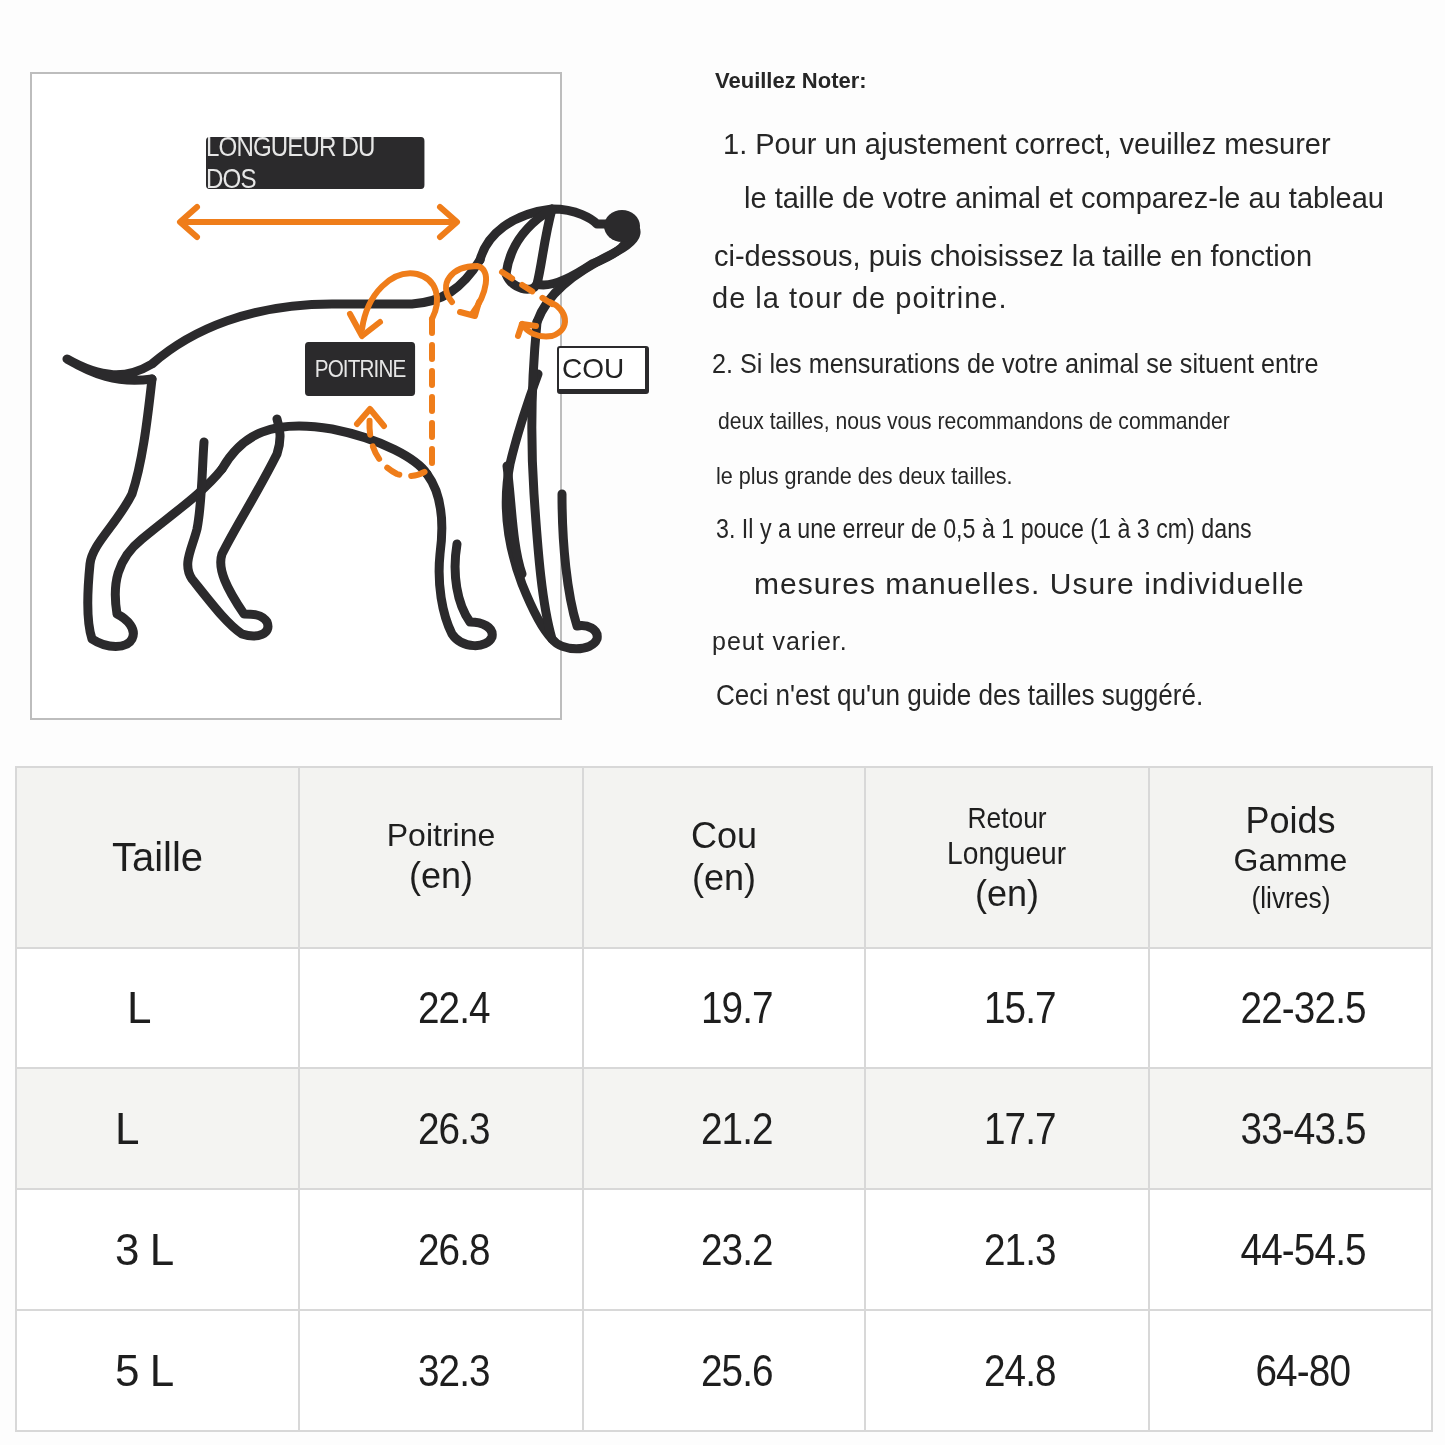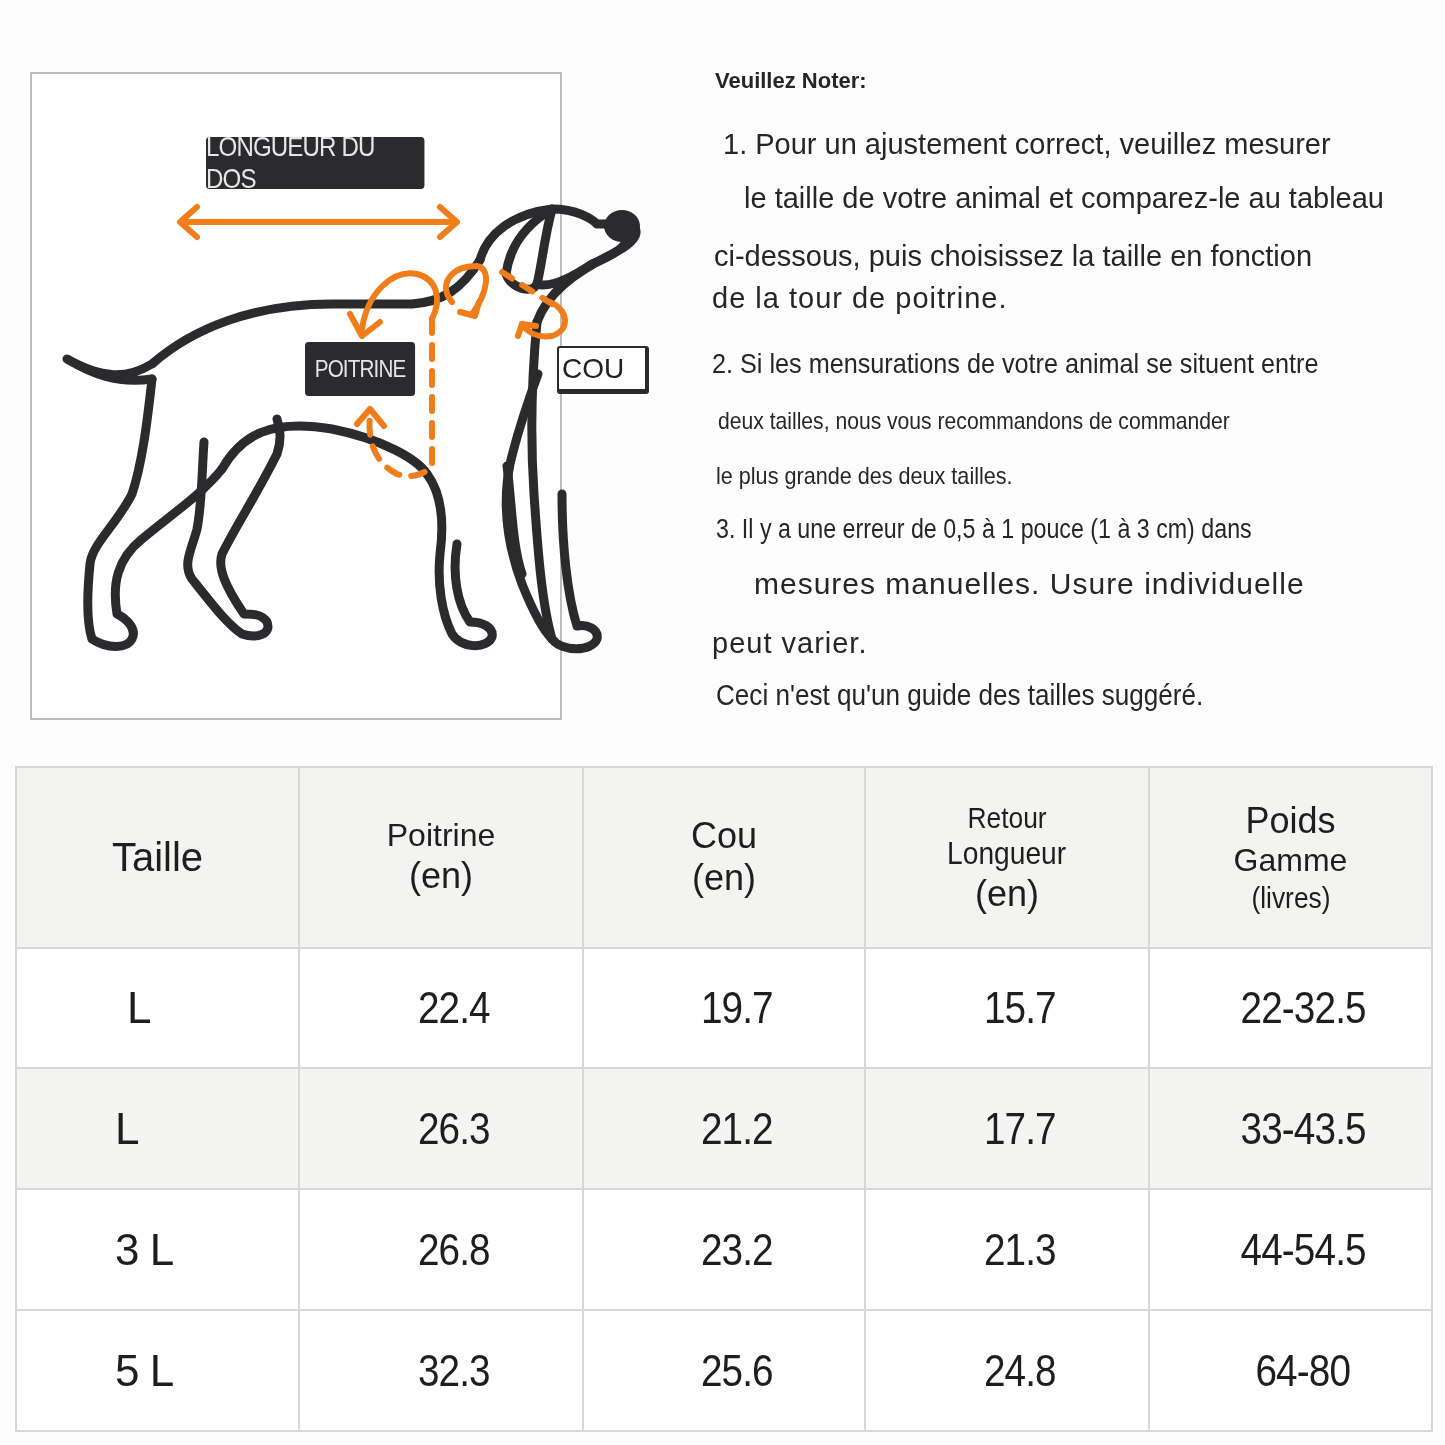--- a/index.html
+++ b/index.html
@@ -133,21 +133,21 @@
   <div class="note-line" style="left:5px; top:6px; font-size:22px;font-weight:bold;">Veuillez Noter:</div>
   <div class="note-line" style="left:6px; top:66px; font-size:29px;margin-left:7px;">1. Pour un ajustement correct, veuillez mesurer</div>
   <div class="note-line" style="left:2px; top:120px; font-size:29px;margin-left:32px;">le taille de votre animal et comparez-le au tableau</div>
   <div class="note-line" style="left:4px; top:178px; font-size:29px;"> ci-dessous, puis choisissez la taille en fonction</div>
   <div class="note-line" style="left:2px; top:220px; font-size:29px; letter-spacing:1px;">de la tour de poitrine.</div>
   <div class="note-line" style="left:2px; top:286px; font-size:28px; transform:scaleX(0.9);">2. Si les mensurations de votre animal se situent entre</div>
   <div class="note-line" style="left:8px; top:345px; font-size:24px; transform:scaleX(0.88);">deux tailles, nous vous recommandons de commander</div>
   <div class="note-line" style="left:6px; top:400px; font-size:24px; transform:scaleX(0.9);">le plus grande des deux tailles.</div>
   <div class="note-line" style="left:6px; top:452px; font-size:27px; transform:scaleX(0.86);">3. Il y a une erreur de 0,5 à 1 pouce (1 à 3 cm) dans</div>
   <div class="note-line" style="left:8px; top:505px; font-size:30px; letter-spacing:1px;margin-left:36px;">mesures manuelles. Usure individuelle</div>
-  <div class="note-line" style="left:2px; top:565px; font-size:29px; letter-spacing:1px;text-align:center;">peut varier.</div>
+  <div class="note-line" style="left:2px; top:565px; font-size:25px; letter-spacing:1px;text-align:center;">peut varier.</div>
   <div class="note-line" style="left:6px; top:617px; font-size:29px; transform:scaleX(0.9);">Ceci n'est qu'un guide des tailles suggéré.</div>
 </div>
 
 <table class="size-table">
   <colgroup>
     <col style="width:283px">
       <col style="width:284px">
       <col style="width:282px">
       <col style="width:284px">
       <col style="width:283px">

